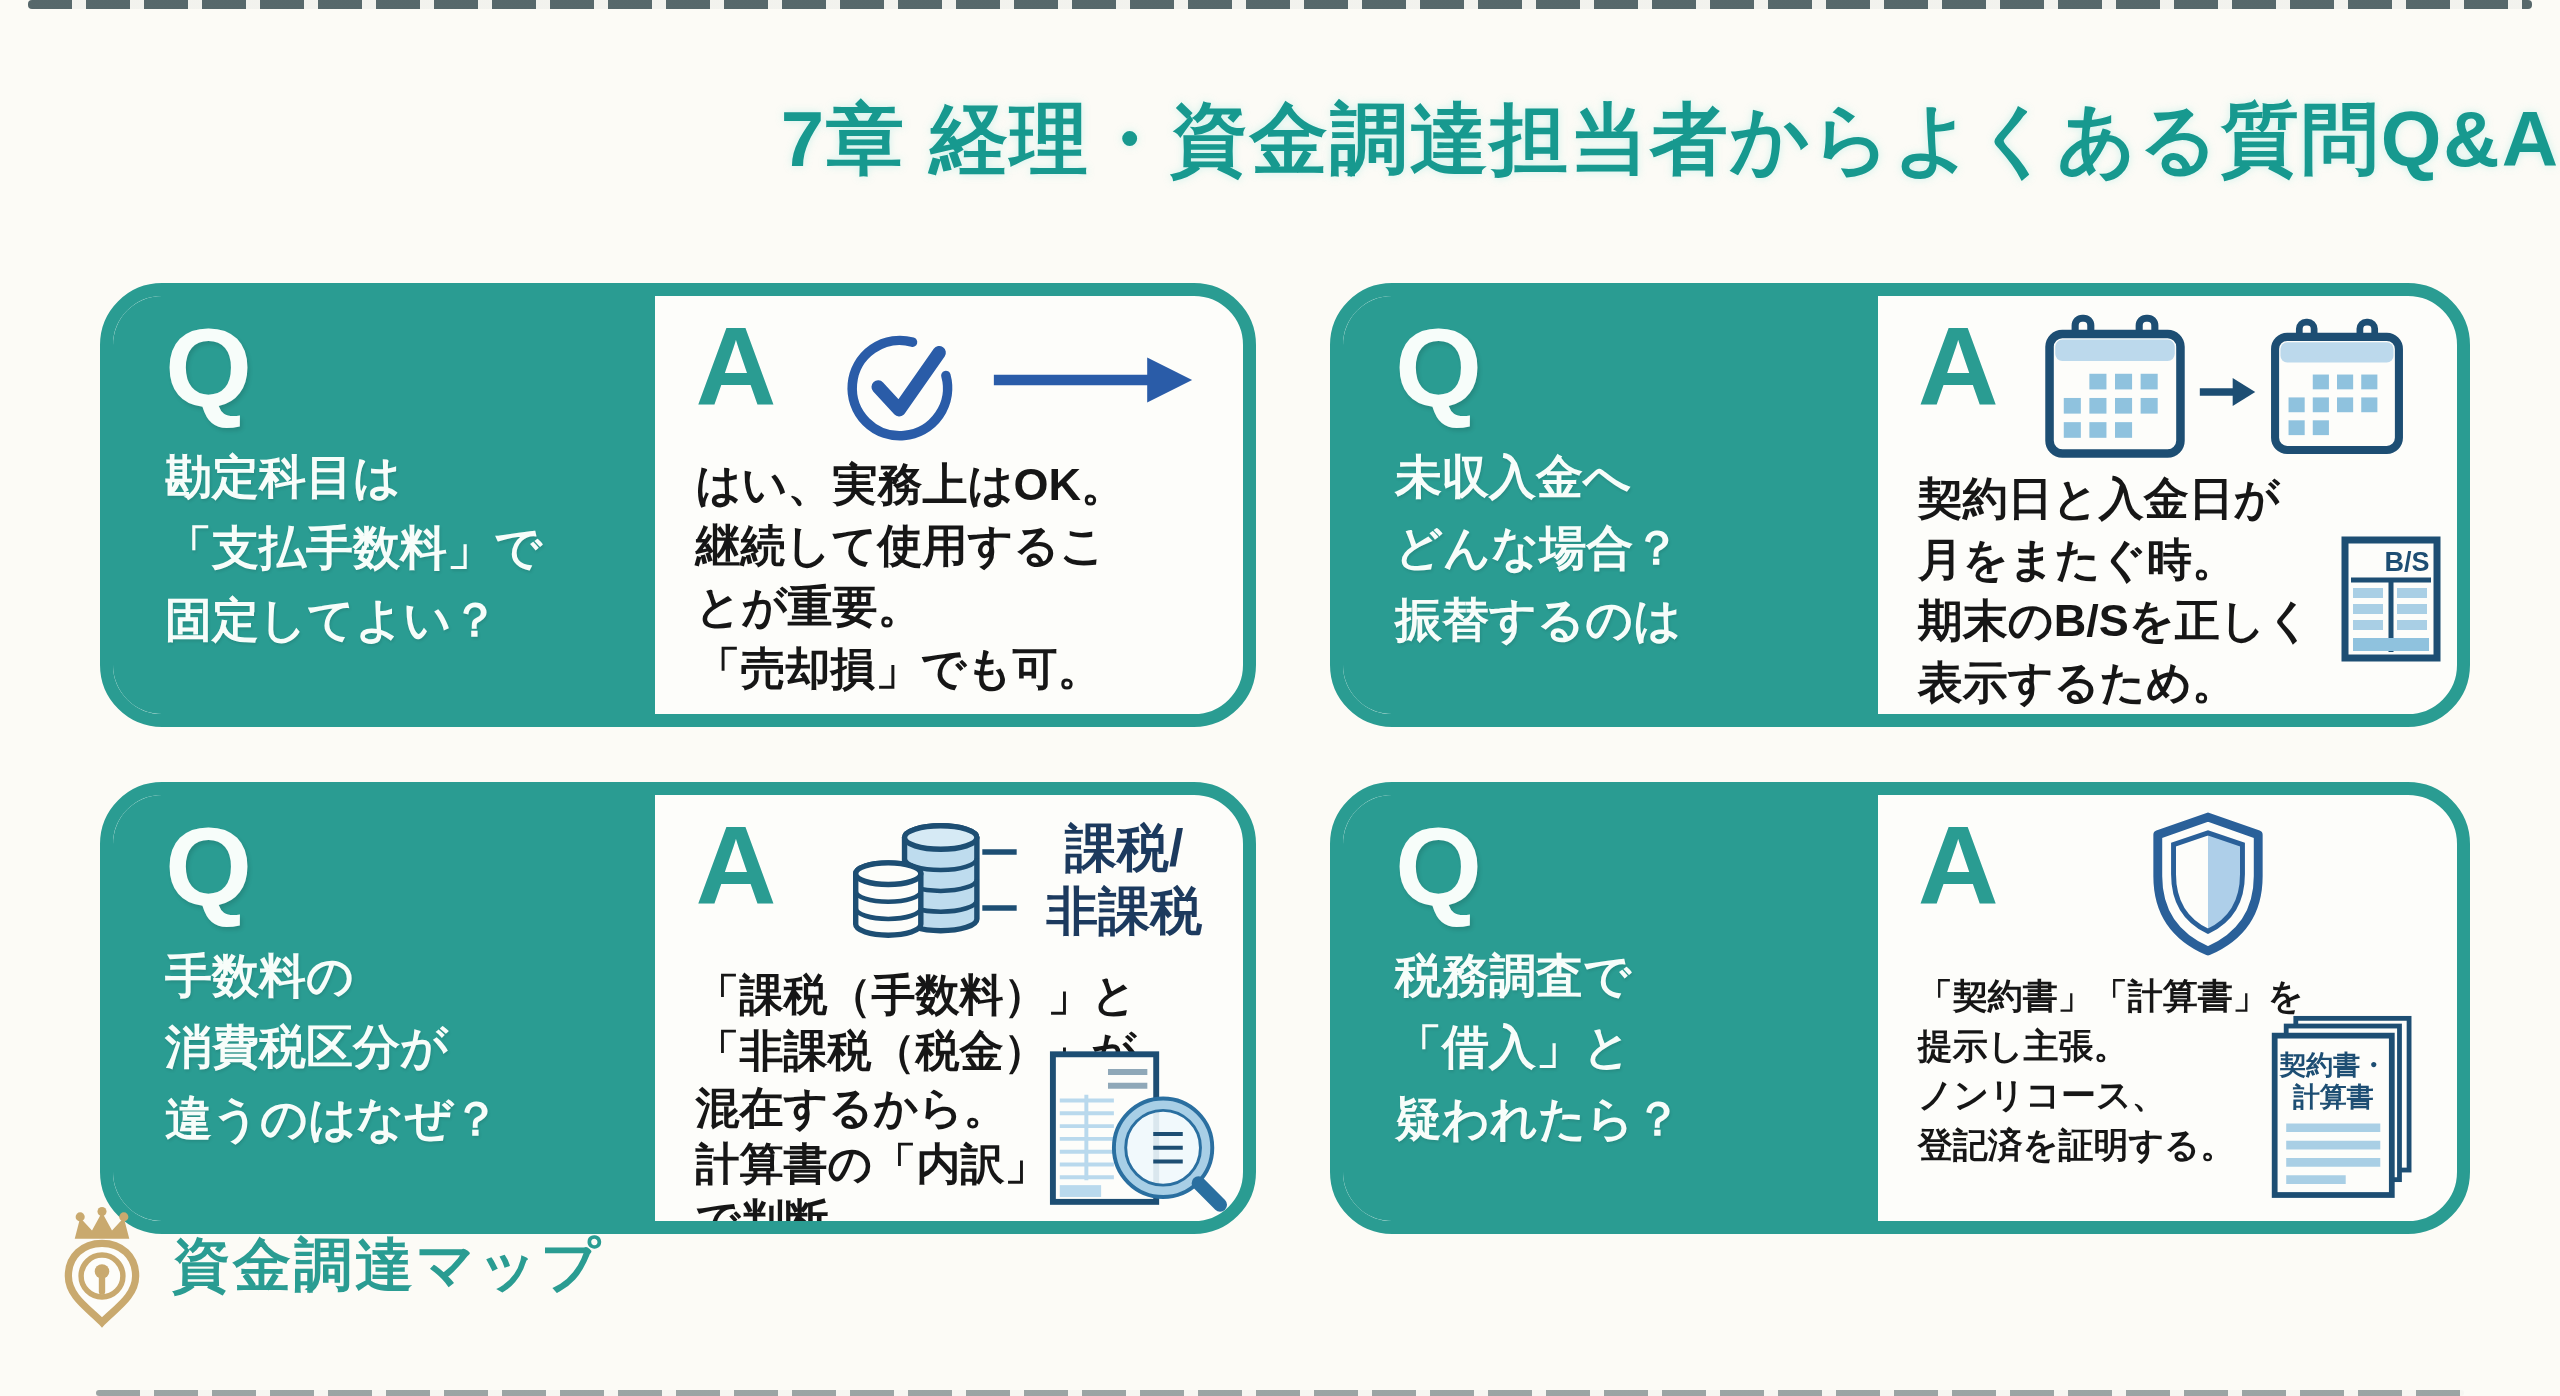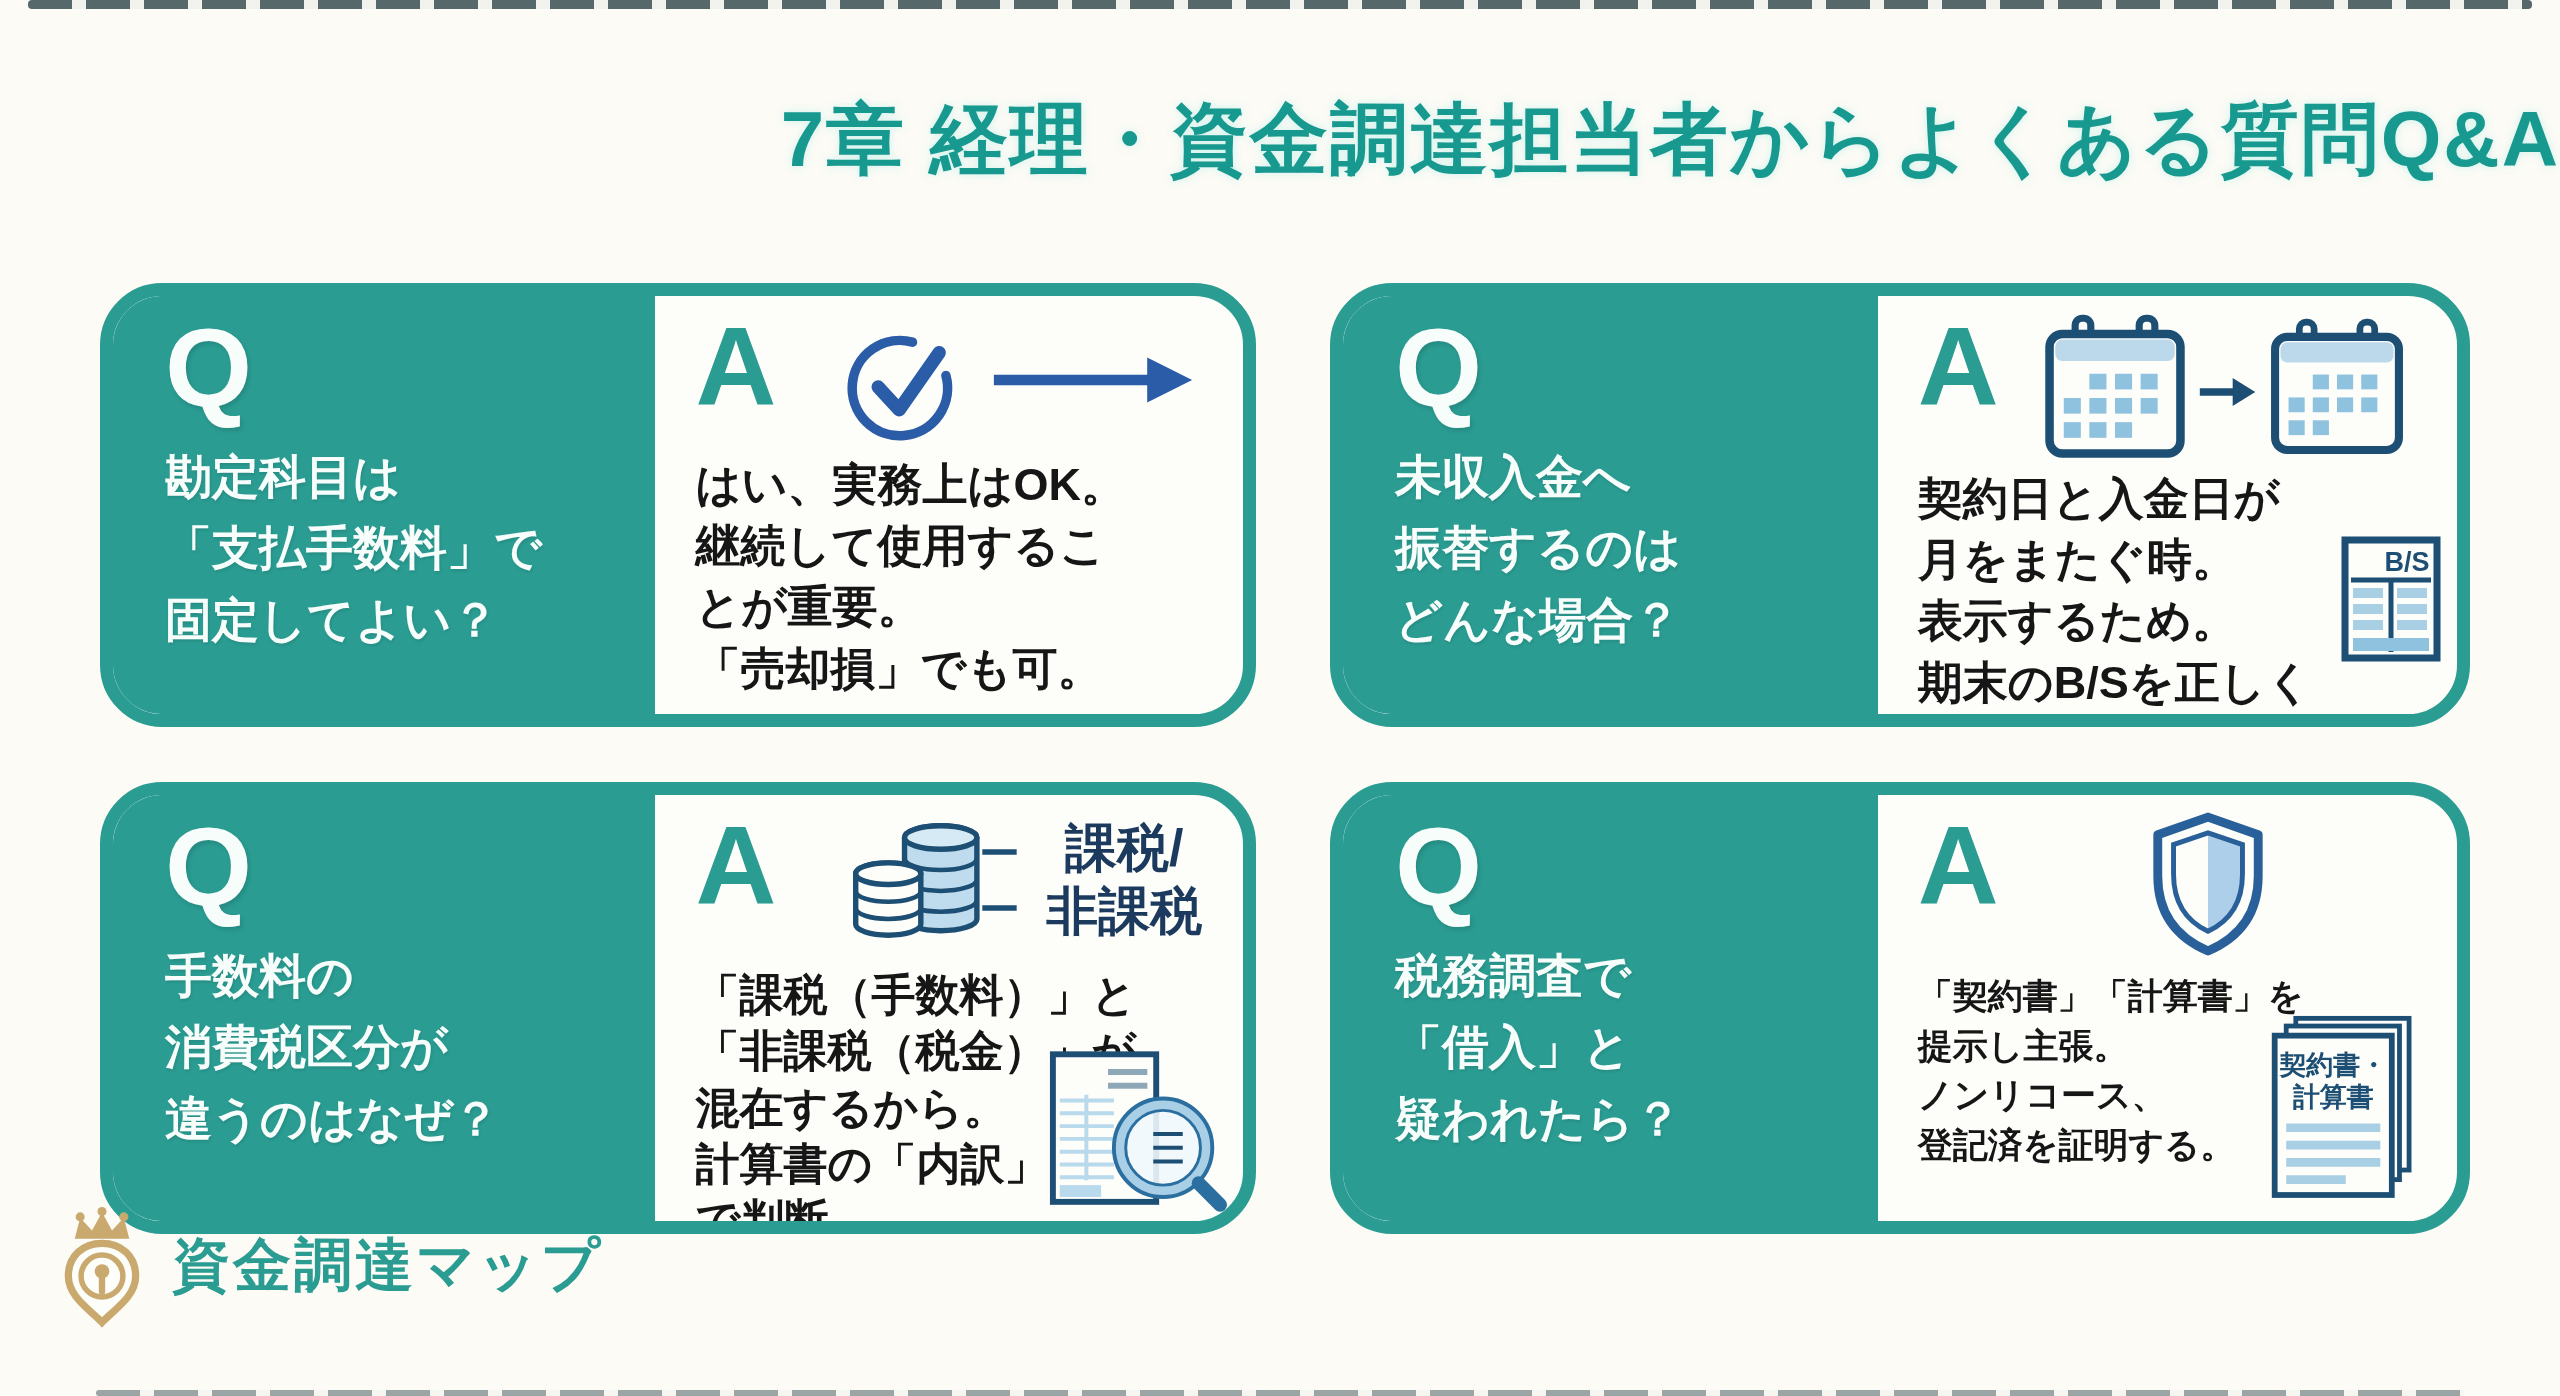--- a/index.html
+++ b/index.html
@@ -166,22 +166,22 @@
       <div>「売却損」でも可。</div>
     </div>
   </div>
 </div>
 
 <div class="card card2">
   <div class="q-side">
     <div class="q-letter">Q</div>
     <div class="q-text">
       <div>未収入金へ</div>
+      <div>どんな場合？</div>
       <div>振替するのは</div>
-      <div>どんな場合？</div>
     </div>
   </div>
   <div class="a-side">
     <div class="a-head">
       <div class="a-letter">A</div>
       <svg class="icon-cal-a" width="148" height="148" viewBox="0 0 104 104">
         <rect x="24" y="3" width="11" height="21" rx="5" fill="#fdfdfa" stroke="#1d4e73" stroke-width="5"></rect>
         <rect x="69" y="3" width="11" height="21" rx="5" fill="#fdfdfa" stroke="#1d4e73" stroke-width="5"></rect>
         <rect x="6" y="14" width="92" height="84" rx="9" fill="#fdfdfa" stroke="#1d4e73" stroke-width="6"></rect>
         <rect x="10" y="18" width="84" height="15" rx="5" fill="#bcd9ec"></rect>
@@ -216,22 +216,22 @@
             <rect x="52" y="59" width="12" height="11"></rect>
             <rect x="70" y="59" width="12" height="11"></rect>
           <rect x="16" y="76" width="12" height="11"></rect>
             <rect x="34" y="76" width="12" height="11"></rect>
         </g>
       </svg>
     </div>
     <div class="a-text">
       <div>契約日と入金日が</div>
       <div>月をまたぐ時。</div>
+      <div>期末のB/Sを正しく</div>
       <div>表示するため。</div>
-      <div>期末のB/Sを正しく</div>
     </div>
     <svg class="icon-bs" width="100" height="126" viewBox="0 0 100 126">
       <rect x="4" y="4" width="92" height="118" fill="#fdfdfa" stroke="#1d4e73" stroke-width="7"></rect>
       <text x="66" y="35" font-size="27" font-weight="bold" fill="#1d4e73" text-anchor="middle">B/S</text>
       <line x1="10" y1="44" x2="90" y2="44" stroke="#1d4e73" stroke-width="5"></line>
       <line x1="50" y1="44" x2="50" y2="116" stroke="#1d4e73" stroke-width="5"></line>
       <g fill="#a9cfe5">
         <rect x="12" y="52" width="30" height="10"></rect>
           <rect x="12" y="68" width="30" height="10"></rect>
           <rect x="12" y="84" width="30" height="10"></rect>

